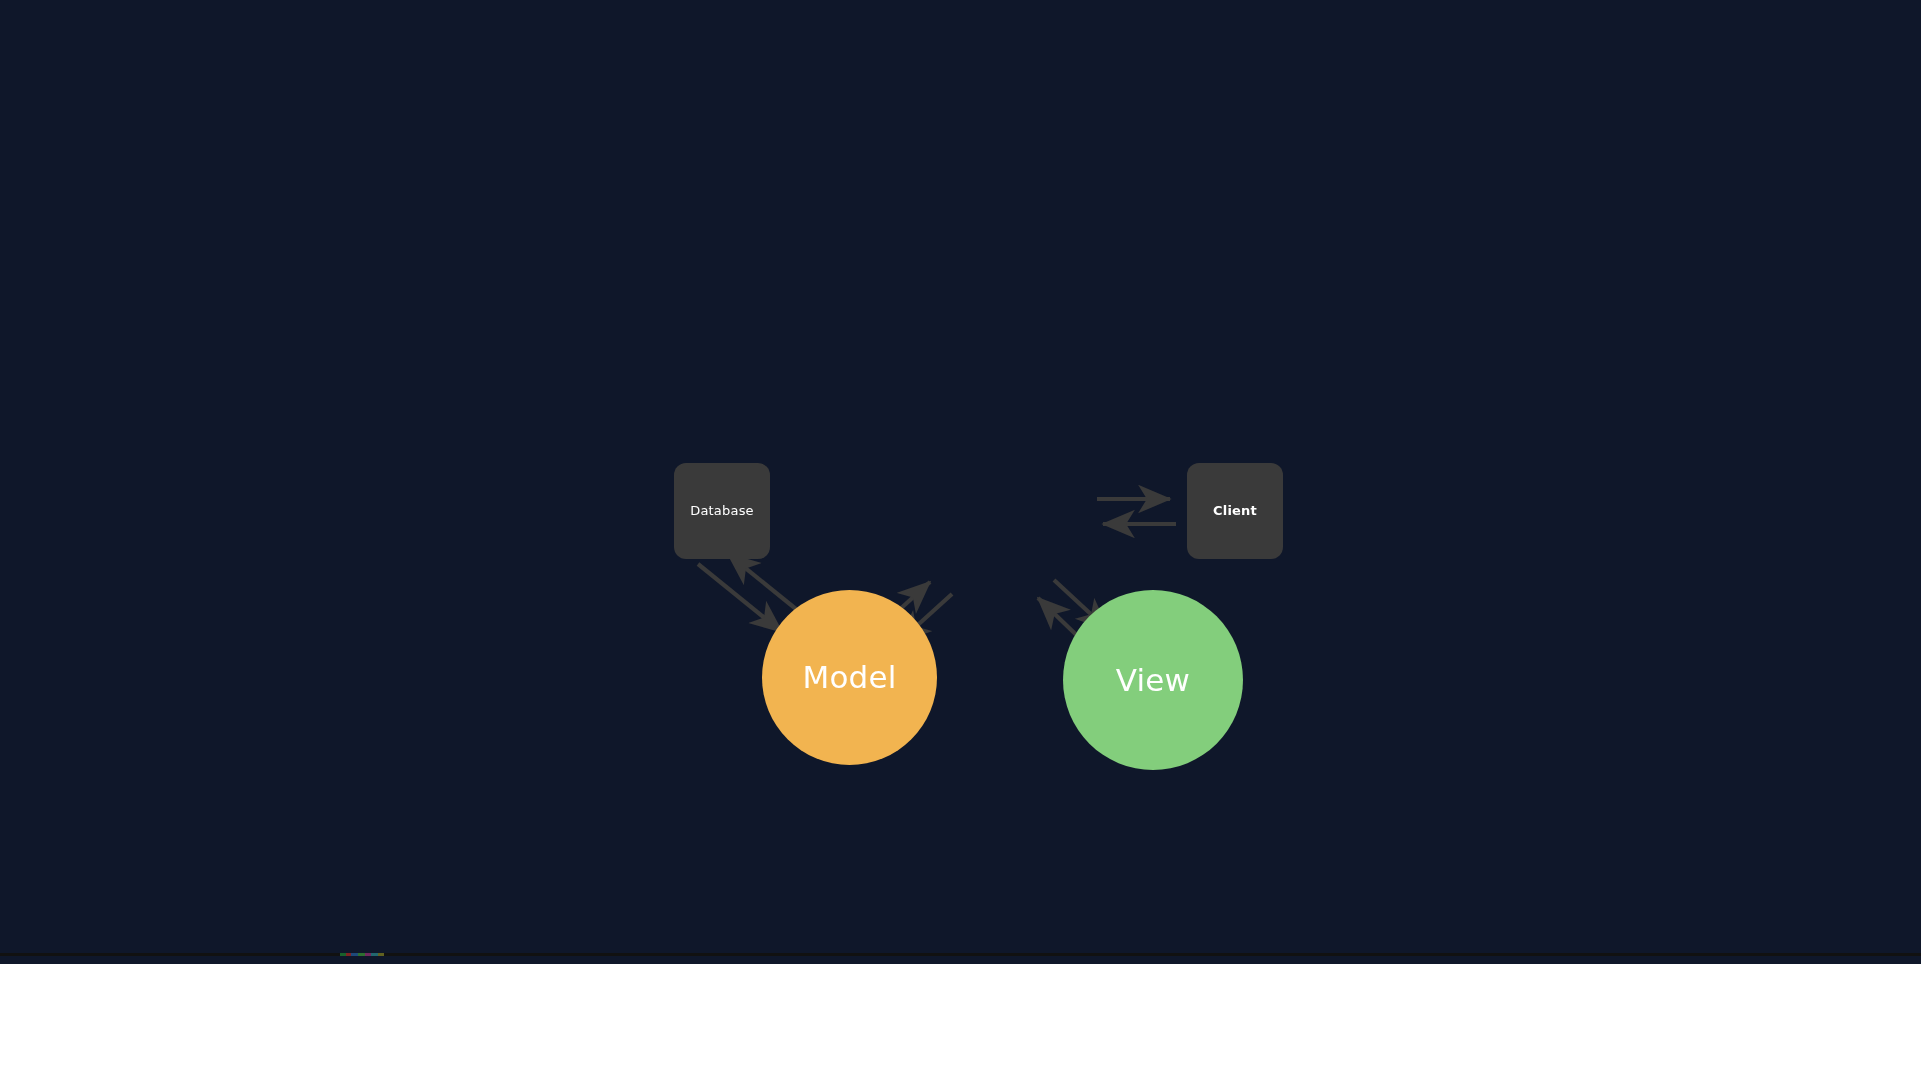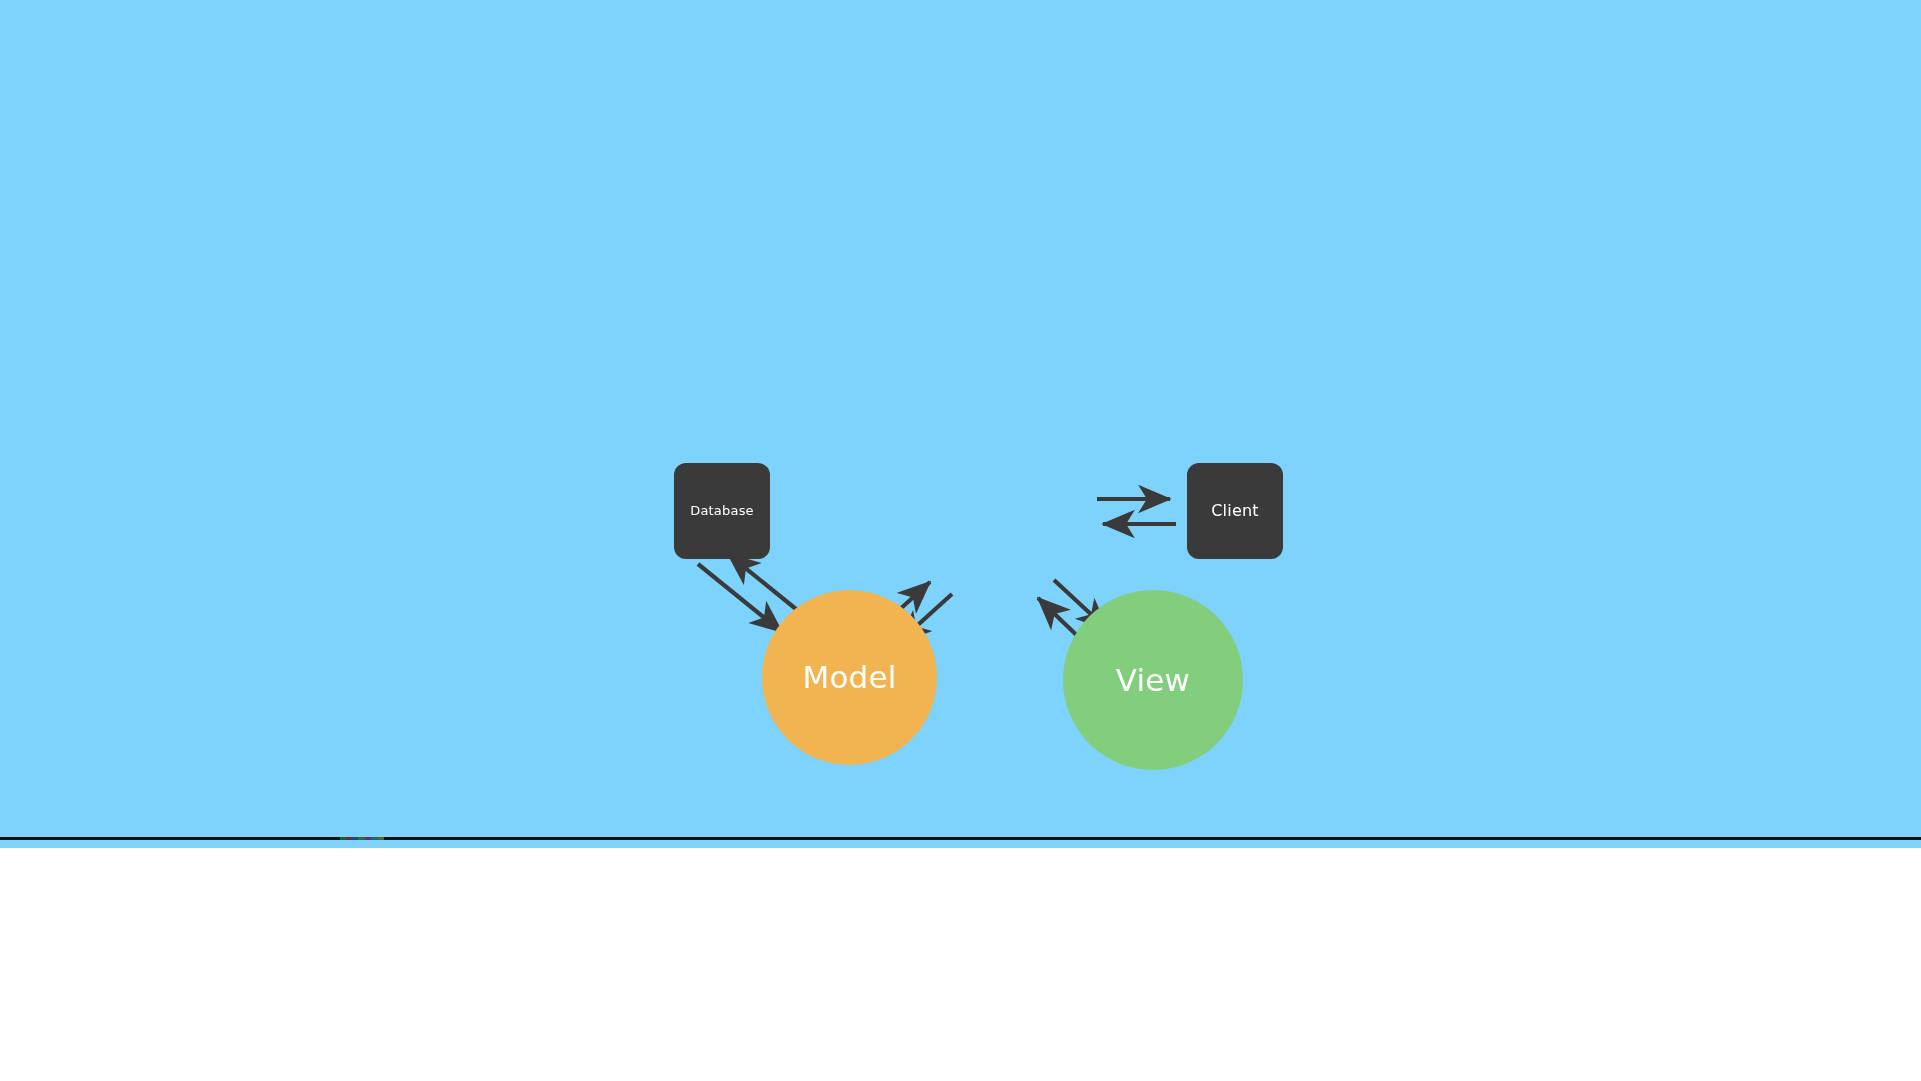--- a/index.html
+++ b/index.html
@@ -10,22 +10,22 @@
     background: #ffffff;
     width: 1921px;
     height: 1081px;
     overflow: hidden;
     font-family: "DejaVu Sans", "Liberation Sans", sans-serif;
   }
 
   #canvas {
     position: relative;
     width: 1921px;
-    height: 848px;
-    background: #7dd3fc;
+    height: 964px;
+    background: #0f172a;
   }
 
   
   #diagram {
     position: absolute;
     left: 0;
     top: 0;
     width: 1921px;
     height: 1081px;
   }
@@ -109,21 +109,21 @@
 
   
   #node-client {
     left: 1187px;
     top: 463px;
     width: 96px;
     height: 96px;
     background: #3a3a3a;
     z-index: 3;
   }
-  #node-client .node-label { font-size: 16px; }
+  #node-client .node-label { font-size: 13px; font-weight: bold; }
 
   
   #bottom-rule {
     position: absolute;
     left: 0;
     bottom: 8px;
     width: 1921px;
     height: 3px;
     background: #111111;
     z-index: 20;

